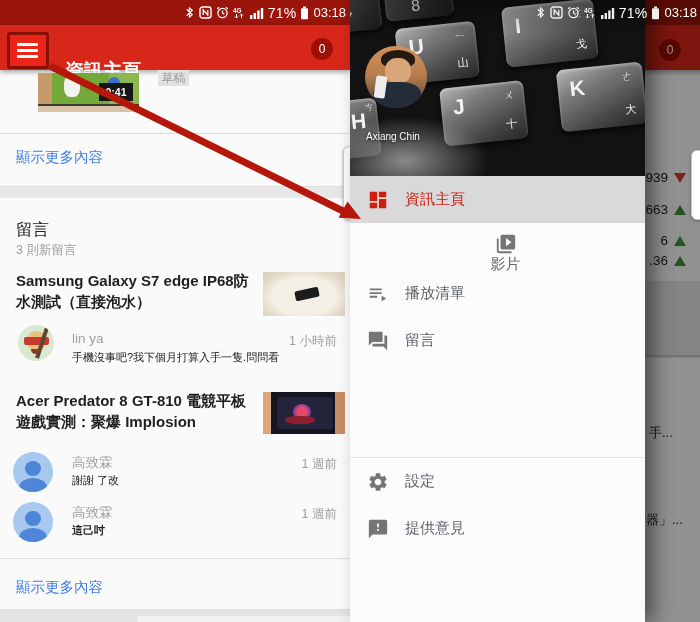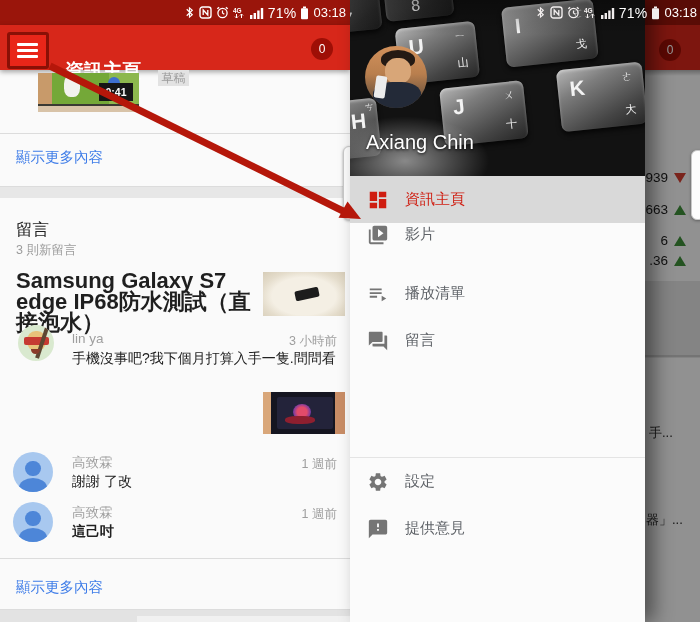--- a/index.html
+++ b/index.html
@@ -18,24 +18,24 @@
   .count-badge{width:22px;height:22px;border-radius:50%;background:#9e0f06;color:#fff;
                font-size:12px;display:flex;align-items:center;justify-content:center;}
   #hamburger-box{left:7px;top:32px;width:42px;height:37px;background:#e92619;border:3px solid #8a1006;border-radius:3px;box-sizing:border-box;}
   .hbar{position:absolute;left:7px;width:21px;height:3px;background:#fff;border-radius:1px;}
   
   .divider{position:absolute;height:1px;background:#dcdcdc;}
   .link-blue{color:#3f7de8;font-size:14.5px;}
   .card-gap{background:#e7e7e7;}
   .sec-title{font-size:16.5px;color:#212121;}
   .sec-sub{font-size:12.5px;color:#9c9c9c;}
-  .vid-title{font-size:22px;font-weight:bold;color:#1f1f1f;line-height:21px;width:238px;}
+  .vid-title{font-size:15px;font-weight:bold;color:#1f1f1f;line-height:21px;width:238px;}
   .c-name{font-size:13.5px;color:#9e9e9e;}
   .c-time{font-size:12.5px;color:#9e9e9e;}
-  .c-text{font-size:14px;color:#212121;white-space:nowrap;}
+  .c-text{font-size:11px;color:#212121;white-space:nowrap;}
   .thumb{overflow:hidden;}
   .dur-badge{position:absolute;background:#161616;color:#fff;font-size:10.5px;font-weight:bold;
              display:flex;align-items:center;justify-content:center;}
   .chip{background:#e2e2e2;color:#9b9b9b;font-size:12px;display:flex;align-items:center;justify-content:center;}
   .avatar-blue{border-radius:50%;background:#a8c8ef;overflow:hidden;position:absolute;}
   .avatar-blue .head{position:absolute;left:50%;top:22%;width:38%;height:38%;margin-left:-19%;border-radius:50%;background:#4d86d8;}
   .avatar-blue .body{position:absolute;left:50%;top:66%;width:72%;height:50%;margin-left:-36%;border-radius:50%;background:#4d86d8;}
   .scroll-handle{position:absolute;background:#fdfdfd;border:1px solid #c8c8c8;border-radius:6px;box-shadow:0 1px 3px rgba(0,0,0,.35);}
   
   #right-bg{left:645px;top:0;width:55px;height:622px;background:#fafafa;}
@@ -60,21 +60,21 @@
   .key .ks2{position:absolute;right:10px;bottom:8px;font-size:11px;}
   .key.dark{background:linear-gradient(150deg,#6f6f6f,#2c2c2c 70%,#191919);}
   #photo-glow{position:absolute;left:-30px;bottom:-30px;width:170px;height:90px;background:radial-gradient(ellipse at center,rgba(255,255,255,.5),rgba(255,255,255,0) 70%);}
   #photo-topshade{position:absolute;left:0;top:0;width:295px;height:34px;background:linear-gradient(rgba(0,0,0,.35),rgba(0,0,0,0));}
   #profile-avatar{position:absolute;left:15px;top:46px;width:62px;height:62px;border-radius:50%;overflow:hidden;
                   background:linear-gradient(180deg,#d2915b 0%,#b97f4e 45%,#4e4238 100%);}
   #profile-avatar .hair{position:absolute;left:16px;top:4px;width:34px;height:18px;border-radius:50% 50% 40% 40%;background:#241a14;}
   #profile-avatar .face{position:absolute;left:20px;top:12px;width:26px;height:26px;border-radius:45%;background:#d8a678;}
   #profile-avatar .shirt{position:absolute;left:8px;top:36px;width:48px;height:30px;border-radius:40% 40% 0 0;background:#232a38;}
   #profile-avatar .phone{position:absolute;left:10px;top:30px;width:11px;height:22px;border-radius:2px;background:#ececec;transform:rotate(8deg);}
-  #profile-name{position:absolute;left:16px;top:131px;font-size:20px;color:#fff;text-shadow:0 1px 3px rgba(0,0,0,.85);}
+  #profile-name{position:absolute;left:16px;top:131px;font-size:10px;color:#fff;text-shadow:0 1px 3px rgba(0,0,0,.85);}
   .menu-item{position:absolute;left:0;width:295px;height:47px;display:flex;align-items:center;}
   .menu-item .mi{width:22px;height:22px;fill:#757575;margin-left:17px;flex:0 0 auto;}
   .menu-label{margin-left:16px;font-size:15px;color:#5f6368;}
   .menu-item.selected{background:#d9d9d9;}
   .menu-item.selected .mi{fill:#cf1d10;}
   .menu-item.selected .menu-label{color:#cf1d10;}
   .mi-trail{position:absolute;right:18px;width:19px;height:19px;fill:#757575;}
   .drawer-divider{position:absolute;left:0;width:295px;height:1px;background:#e4e4e4;}
   
   #arrow-svg{position:absolute;left:0;top:0;pointer-events:none;}
@@ -153,23 +153,24 @@
     <div style="position:absolute;left:32px;top:17px;width:24px;height:10px;background:#1c1c1c;border-radius:2px;transform:rotate(-12deg);"></div>
   </div>
 
   <div class="abs" style="left:18px;top:325px;width:36px;height:36px;border-radius:50%;background:#d9e9cf;overflow:hidden;">
     <div style="position:absolute;left:9px;top:6px;width:19px;height:20px;border-radius:45%;background:#e8c27a;"></div>
     <div style="position:absolute;left:6px;top:12px;width:25px;height:8px;background:#c63a32;border-radius:2px;"></div>
     <div style="position:absolute;left:22px;top:2px;width:4px;height:32px;background:#5d4632;transform:rotate(18deg);"></div>
     <div style="position:absolute;left:13px;top:24px;width:9px;height:5px;border-radius:0 0 8px 8px;background:#8a3a28;"></div>
   </div>
   <div class="abs c-name" style="left:72px;top:331px;">lin ya</div>
-  <div class="abs c-time" style="right:363px;top:333px;">3 小時前</div>
+  <div class="abs c-time" style="right:363px;top:333px;">1 小時前</div>
   <div class="abs c-text" style="left:72px;top:350px;">手機沒事吧?我下個月打算入手一隻.問問看</div>
 
+  <div class="abs vid-title" style="left:16px;top:390px;">Acer Predator 8 GT-810 電競平板遊戲實測：聚爆 Implosion</div>
   <div class="abs thumb" style="left:263px;top:392px;width:82px;height:42px;background:linear-gradient(90deg,#d9a77a 0 10%,#151520 10% 88%,#c98d66 88% 100%);">
     <div style="position:absolute;left:14px;top:5px;width:56px;height:32px;background:#23233a;border-radius:2px;"></div>
     <div style="position:absolute;left:30px;top:12px;width:18px;height:16px;background:radial-gradient(circle,#e24b6a 0 40%,#7b3ba0 70%,#2a2a4a 100%);border-radius:50%;"></div>
     <div style="position:absolute;left:22px;top:24px;width:30px;height:8px;background:#8e1f2f;border-radius:40%;"></div>
   </div>
 
   <div class="avatar-blue" style="left:13px;top:452px;width:40px;height:40px;">
       <div class="head"></div>
       <div class="body"></div>
     </div>
@@ -267,21 +268,21 @@
       </div>
       <div id="profile-name">Axiang Chin</div>
     </div>
 
     <div class="menu-item selected" style="top:176px;">
       <svg class="mi" viewBox="0 0 24 24">
           <path d="M3 13h8V3H3v10zm0 8h8v-6H3v6zm10 0h8V11h-8v10zm0-18v6h8V3h-8z"></path>
         </svg>
       <span class="menu-label">資訊主頁</span>
     </div>
-    <div class="menu-item" style="top:211px;">
+    <div class="menu-item" style="top:233px;flex-direction:column;">
       <svg class="mi" viewBox="0 0 24 24">
           <path d="M4 6H2v14c0 1.1.9 2 2 2h14v-2H4V6zm16-4H8c-1.1 0-2 .9-2 2v12c0 1.1.9 2 2 2h12c1.1 0 2-.9 2-2V4c0-1.1-.9-2-2-2zm-8 12.5v-9l6 4.5-6 4.5z"></path>
         </svg>
       <span class="menu-label">影片</span>
     </div>
     <div class="menu-item" style="top:270px;">
       <svg class="mi" viewBox="0 0 24 24">
           <path d="M3 6h13v2H3V6zm0 4h13v2H3v-2zm0 4h8v2H3v-2zm13 0v6l5-3-5-3z"></path>
         </svg>
       <span class="menu-label">播放清單</span>

